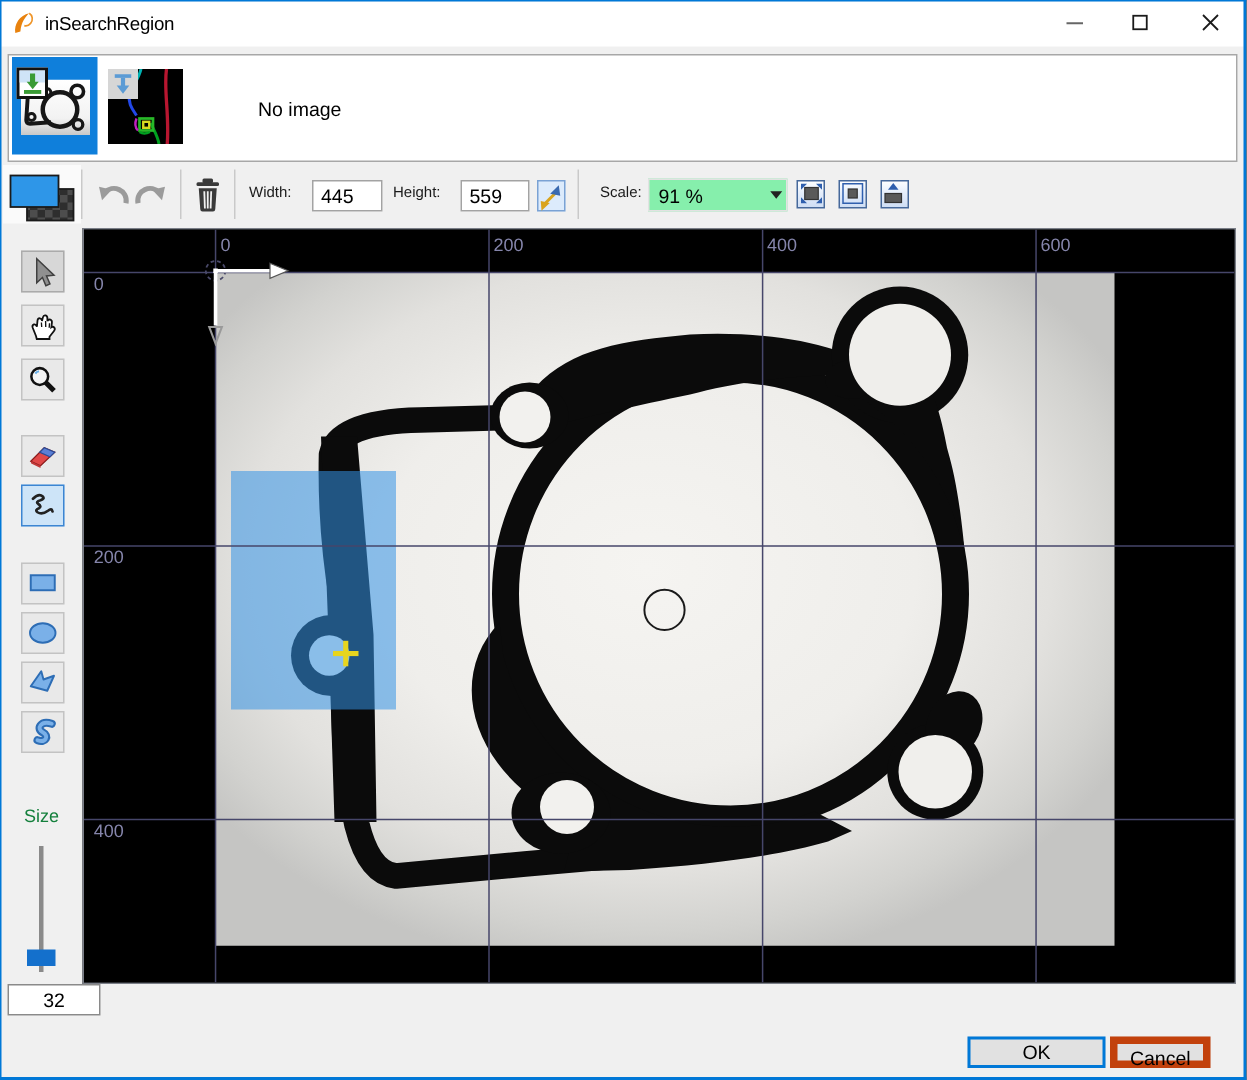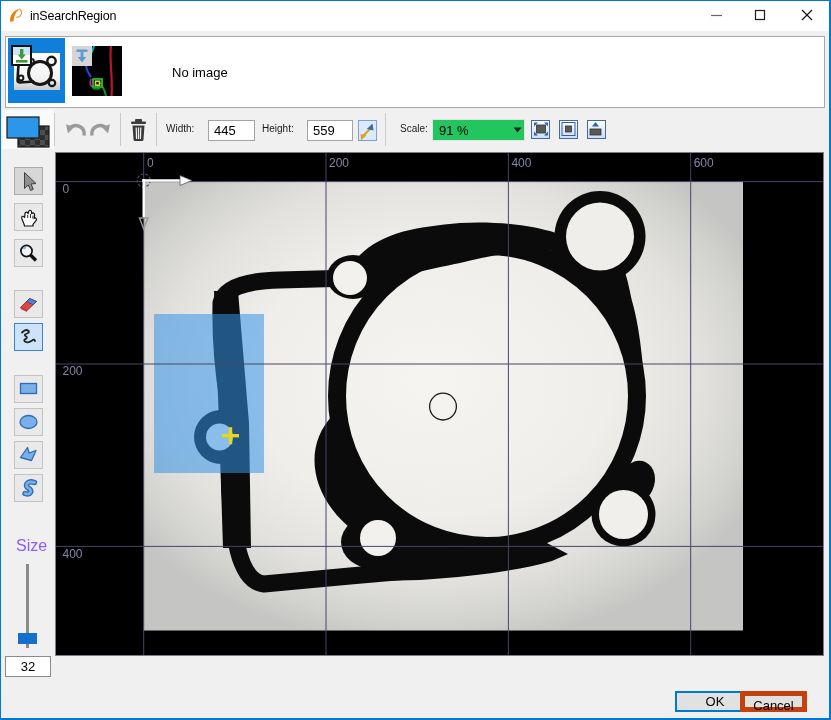--- a/index.html
+++ b/index.html
@@ -20,33 +20,33 @@
 #thumb1-ico { left:11px; top:45px; width:21px; height:21px; background:#fff; border:2px solid #111; }
 #thumb2 { left:72px; top:46px; width:50px; height:50px; background:#000; }
 #thumb2-ico { left:72px; top:46px; width:20px; height:20px; background:#d6d6d6; }
 #noimage { left:133px; top:65px; font-size:13px; color:#000;margin-left:39px; }
 
 #swatchpanel { left:2px; top:110px; width:52px; height:39px; background:#fafafa; }
 .vsep { top:113px; width:1px; height:33px; background:#c9c9c9; }
 .lab { top:123px; font-size:10px; color:#1a1a1a; }
 .tbinput { top:120px; height:21px; background:#fff; border:1px solid #a3a3a3; font-size:13px; font-family:"Liberation Sans",sans-serif; padding-left:5px; line-height:19px; }
 #resizebtn { left:358px; top:120px; width:19px; height:21px; background:#dcebfc; border:1px solid #7aa2d4; }
-#combo { left:432px; top:119px; width:93px; height:22px; background:#22c55e; border:1px solid #e2e2e2; }
+#combo { left:432px; top:119px; width:93px; height:22px; background:#86efac; border:1px solid #e2e2e2; }
 #combo span { position:absolute; left:6px; top:3px; font-size:13px; }
 .zoombtn { top:120px; width:19px; height:19px; border:1px solid #46699b; background:linear-gradient(180deg,#fdfeff 0%,#e5eefb 45%,#cfdef4 100%); }
 
 .sbtn { left:14px; width:29px; height:28px; background:#e9e9e9; border:1px solid #c3c3c3; }
-#size-label { left:16px; top:537px; font-size:16px; color:#8b5cf6; }
+#size-label { left:16px; top:537px; font-size:12px; color:#15803d; }
 #slider-track { left:26px; top:564px; width:3px; height:84px; background:#8a8a8a; }
 #slider-thumb { left:18px; top:633px; width:19px; height:11px; background:#1470cc; }
-#size-input { left:5px; top:656px; width:46px; height:21px; background:#fff; border:1px solid #8a8a8a; font-size:13px; text-align:center; line-height:19px; }
+#size-input { left:5px; top:656px; width:62px; height:21px; background:#fff; border:1px solid #8a8a8a; font-size:13px; text-align:center; line-height:19px; }
 
 #canvas { left:55px; top:152px; width:769px; height:504px; border:1px solid #7b7f88; background:#000; }
 
-#okbtn { left:675px; top:691px; width:80px; height:21px; background:#e1e1e1; border:2px solid #0078d7; font-size:13px; text-align:center; line-height:17px; color:#000; }
+#okbtn { left:645px; top:691px; width:92px; height:21px; background:#e1e1e1; border:2px solid #0078d7; font-size:13px; text-align:center; line-height:17px; color:#000; }
 #cancelbtn { left:740px; top:691px; width:67px; height:21px; background:#e1e1e1; border:5px solid #c2410c; font-size:13px; text-align:center; line-height:19px; color:#000; }
 </style>
 </head>
 <body>
 
 <div id="titlebar" class="abs"></div>
 <svg id="appicon" class="abs" style="left:9px;top:7px" width="15" height="16" viewBox="0 0 15 16">
   <path d="M 1.2 15 C 0.2 9 4.2 3.2 10.5 1.8 C 8 4 5.2 7.5 4.6 14 Z" fill="#e8820e"></path>
   <path d="M 10.5 1.8 C 12.8 3.2 13.2 6.5 11.4 8.6 C 10.3 9.9 8.6 10.5 7.2 10.1" fill="none" stroke="#ef9427" stroke-width="1.1"></path>
 </svg>

